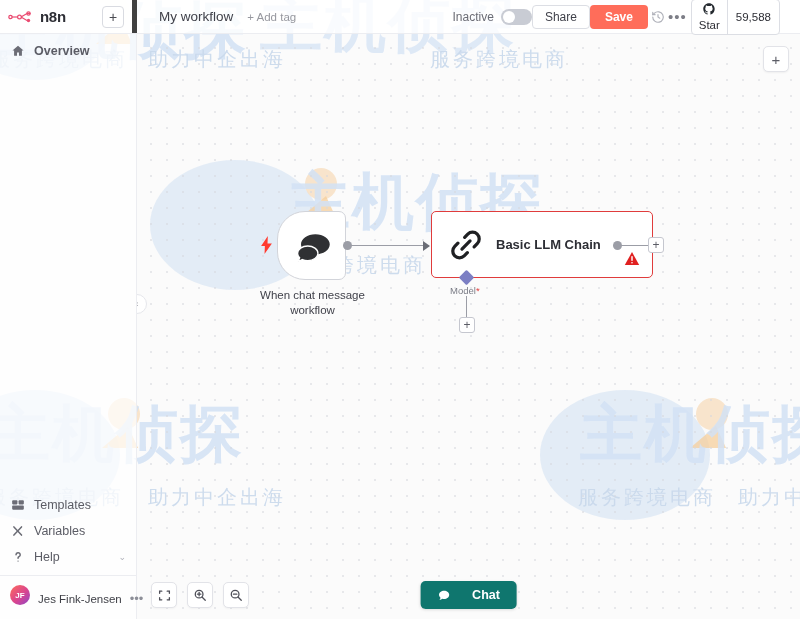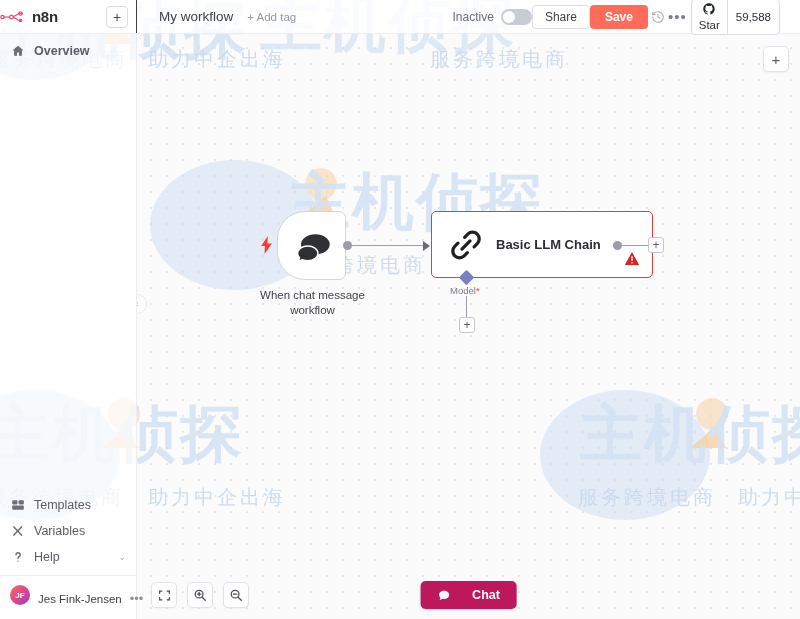--- a/index.html
+++ b/index.html
@@ -46,22 +46,22 @@
 
   
   .topbar {
     height: 34px; flex: 0 0 34px; display: flex; align-items: center;
     background: rgba(255,255,255,.82);
     border-bottom: 1px solid #ecedf1;
     position: relative; z-index: 6;
   }
   .brand-zone {
     width: 137px; flex: 0 0 137px; height: 100%;
-    display: flex; align-items: center; gap: 6px; 
-    border-right: 1px solid #404040;
+    display: flex; align-items: center; gap: 6px; padding-left: 8px;
+    border-right: 5px solid #404040;
     background: rgba(255,255,255,.9);
   }
   .logo-mark { width: 26px; height: 14px; display: block; }
   .logo-text { font-size: 15px; font-weight: 700; color: #2d2e35; letter-spacing: -.3px; }
   .new-btn {
     margin-left: auto; margin-right: 8px;
     width: 22px; height: 22px; border: 1px solid #d9dbe1; border-radius: 4px;
     background: #fff; display: flex; align-items: center; justify-content: center;
     font-size: 14px; color: #4a4b52; line-height: 1; cursor: pointer;
   }
@@ -213,21 +213,21 @@
     display: flex; align-items: center; z-index: 8;
   }
   .zoom-group { display: flex; gap: 10px; margin-left: 14px; }
   .zoom-btn {
     width: 26px; height: 26px; background: #fff; border: 1px solid #e2e3e8;
     border-radius: 5px; display: flex; align-items: center; justify-content: center;
     color: #5c5d66; cursor: pointer; box-shadow: 0 1px 2px rgba(0,0,0,.04);
   }
   .chat-btn {
     position: absolute; left: 50%; transform: translateX(-50%);
-    background: #be185d; color: #fff; border: none; border-radius: 5px;
+    background: #0f766e; color: #fff; border: none; border-radius: 5px;
     font-size: 12.5px; font-weight: 600; padding: 7px 17px;
     display: flex; align-items: center; gap: 22px; cursor: pointer;
     font-family: "Liberation Sans", sans-serif;
     box-shadow: 0 1px 3px rgba(0,0,0,.12);
   }
 </style>
 </head>
 <body>
 
 <div class="wm-layer">

